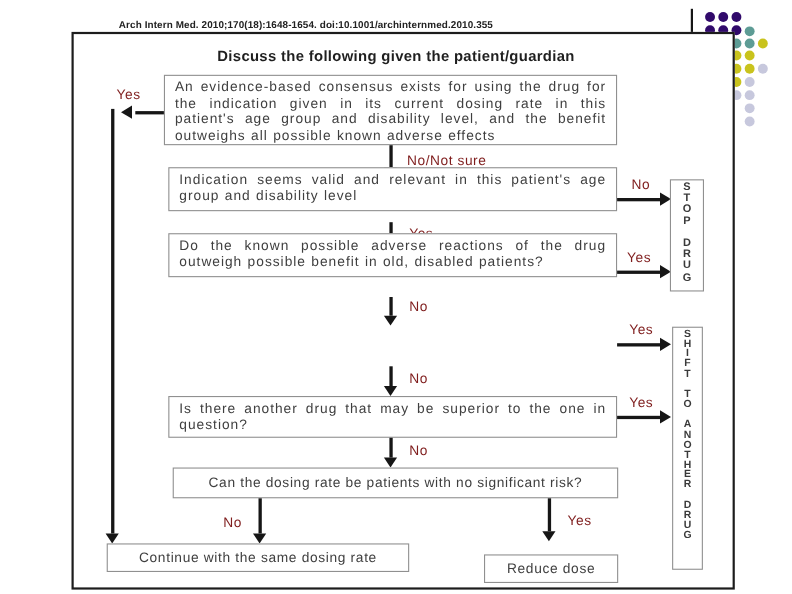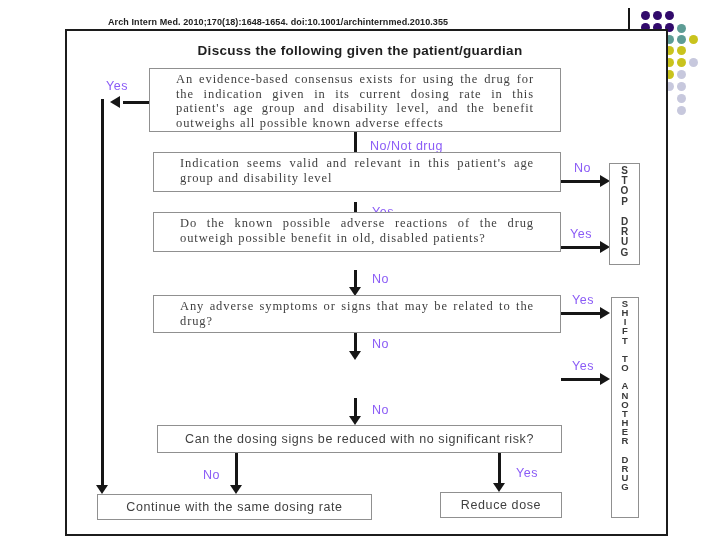--- a/index.html
+++ b/index.html
@@ -17,33 +17,33 @@
     font-size:9px; font-weight:bold; color:#222; letter-spacing:0.1px; white-space:nowrap;
   }
   .title {
     position:absolute; left:150px; top:43px; width:420px; z-index:3;
     text-align:center; font-size:13.5px; font-weight:bold; color:#1f1f1f; letter-spacing:0.3px;
   }
   .fbox {
     position:absolute; z-index:3; background:#ffffff; box-sizing:border-box;
     border:1px solid #909090; color:#3f3f3f; font-size:12.5px;
   }
-  .qtext { padding:3px 26px; text-align:justify; letter-spacing:0.9px; word-spacing:0.5px; line-height:14.5px;font-family:Liberation Serif, serif; }
+  .qtext { padding:3px 9px; text-align:justify; letter-spacing:0.9px; word-spacing:0.5px; line-height:14.5px; }
   .ctext { display:flex; align-items:center; justify-content:center; text-align:center; letter-spacing:0.6px; }
   .vword {
     white-space:pre-line; text-align:center; font-weight:bold; color:#3a3a3a;
     font-size:10px; line-height:10.2px; padding-top:2px;
   }
   .vword.small { font-size:9.5px; line-height:9.15px; padding-top:1px; }
   .shaft { position:absolute; background:#161616; z-index:3; }
   .tri { position:absolute; width:0; height:0; z-index:3; }
   .tri-down  { border-left:6.5px solid transparent; border-right:6.5px solid transparent; border-top:9px solid #161616; }
   .tri-left  { border-top:6px solid transparent; border-bottom:6px solid transparent; border-right:10px solid #161616; }
   .tri-right { border-top:6.5px solid transparent; border-bottom:6.5px solid transparent; border-left:10px solid #161616; }
-  .lbl { position:absolute; z-index:3; color:#8b5cf6; font-size:12.5px; letter-spacing:0.5px; white-space:nowrap; }
+  .lbl { position:absolute; z-index:3; color:#7f1d1d; font-size:12.5px; letter-spacing:0.5px; white-space:nowrap; }
   .topline { position:absolute; left:628px; top:8px; width:2px; height:22px; background:#161616; z-index:1; }
   .dots-layer { position:absolute; left:0; top:0; width:720px; height:540px; z-index:1; }
 </style>
 </head>
 <body>
 
 <div id="slide">
 
   <div class="dots-layer">
       <div class="dot" style="left: 640.5px; top: 10.5px; background: rgb(49, 10, 107);"></div>
@@ -78,21 +78,21 @@
   <div class="fbox qtext" style="left:149px; top:68px; width:412px; height:64px;">An evidence-based consensus exists for using the drug for the indication given in its current dosing rate in this patient's age group and disability level, and the benefit outweighs all possible known adverse effects</div>
 
   <div class="lbl" style="left:106px; top:79px;">Yes</div>
   <div class="shaft" style="left:123px; top:101px; width:26px; height:3px;"></div>
   <div class="tri tri-left" style="left:110px; top:96px;"></div>
   <div class="shaft" style="left:101px; top:99px; width:3px; height:386px;"></div>
   <div class="tri tri-down" style="left:96px; top:485px;"></div>
 
   <div class="shaft" style="left:354px; top:132px; width:3px; height:20px;"></div>
   <div class="tri tri-down" style="left:349px; top:152px;"></div>
-  <div class="lbl" style="left:370px; top:139px;">No/Not drug</div>
+  <div class="lbl" style="left:370px; top:139px;">No/Not sure</div>
 
   <div class="fbox qtext" style="left:153px; top:152px; width:408px; height:40px;">Indication seems valid and relevant in this patient's age group and disability level</div>
 
   <div class="lbl" style="left:574px; top:161px;">No</div>
   <div class="shaft" style="left:561px; top:180px; width:41px; height:3px;"></div>
   <div class="tri tri-right" style="left:600px; top:175px;"></div>
 
   <div class="shaft" style="left:354px; top:202px; width:3px; height:20px;"></div>
   <div class="tri tri-down" style="left:349px; top:222px;"></div>
   <div class="lbl" style="left:372px; top:205px;">Yes</div>
@@ -100,51 +100,51 @@
   <div class="fbox qtext" style="left:153px; top:212px; width:408px; height:40px;">Do the known possible adverse reactions of the drug outweigh possible benefit in old, disabled patients?</div>
 
   <div class="lbl" style="left:570px; top:227px;">Yes</div>
   <div class="shaft" style="left:561px; top:246px; width:41px; height:3px;"></div>
   <div class="tri tri-right" style="left:600px; top:241px;"></div>
 
   <div class="shaft" style="left:354px; top:270px; width:3px; height:17px;"></div>
   <div class="tri tri-down" style="left:349px; top:287px;"></div>
   <div class="lbl" style="left:372px; top:272px;">No</div>
 
-  <div class="fbox qtext" style="left:153px; top:295px; width:408px; height:38px;">Any adverse symptoms or signs that may be related to the drug?</div>
 
   <div class="lbl" style="left:572px; top:293px;">Yes</div>
   <div class="shaft" style="left:561px; top:312px; width:41px; height:3px;"></div>
   <div class="tri tri-right" style="left:600px; top:307px;"></div>
 
   <div class="shaft" style="left:354px; top:333px; width:3px; height:18px;"></div>
   <div class="tri tri-down" style="left:349px; top:351px;"></div>
   <div class="lbl" style="left:372px; top:337px;">No</div>
 
+  <div class="fbox qtext" style="left:153px; top:360px; width:408px; height:38px;">Is there another drug that may be superior to the one in question?</div>
 
   <div class="lbl" style="left:572px; top:359px;">Yes</div>
   <div class="shaft" style="left:561px; top:378px; width:41px; height:3px;"></div>
   <div class="tri tri-right" style="left:600px; top:373px;"></div>
 
   <div class="shaft" style="left:354px; top:398px; width:3px; height:18px;"></div>
   <div class="tri tri-down" style="left:349px; top:416px;"></div>
   <div class="lbl" style="left:372px; top:403px;">No</div>
 
-  <div class="fbox ctext" style="left:157px; top:425px; width:405px; height:28px;">Can the dosing signs be reduced with no significant risk?</div>
+  <div class="fbox ctext" style="left:157px; top:425px; width:405px; height:28px;">Can the dosing rate be patients with no significant risk?</div>
 
   <div class="lbl" style="left:203px; top:468px;">No</div>
   <div class="shaft" style="left:235px; top:453px; width:3px; height:32px;"></div>
   <div class="tri tri-down" style="left:230px; top:485px;"></div>
 
   <div class="lbl" style="left:516px; top:466px;">Yes</div>
   <div class="shaft" style="left:498px; top:453px; width:3px; height:30px;"></div>
   <div class="tri tri-down" style="left:493px; top:483px;"></div>
 
   <div class="fbox ctext" style="left:97px; top:494px; width:275px; height:26px;">Continue with the same dosing rate</div>
-  <div class="fbox ctext" style="left:440px; top:492px; width:122px; height:26px;">Reduce dose</div>
+  <div class="fbox ctext" style="left:440px; top:504px; width:122px; height:26px;">Reduce dose</div>
 
   <div class="fbox vword" style="left:609px; top:163px; width:31px; height:102px;">S
 T
 O
 P
 
 D
 R
 U
 G</div>

